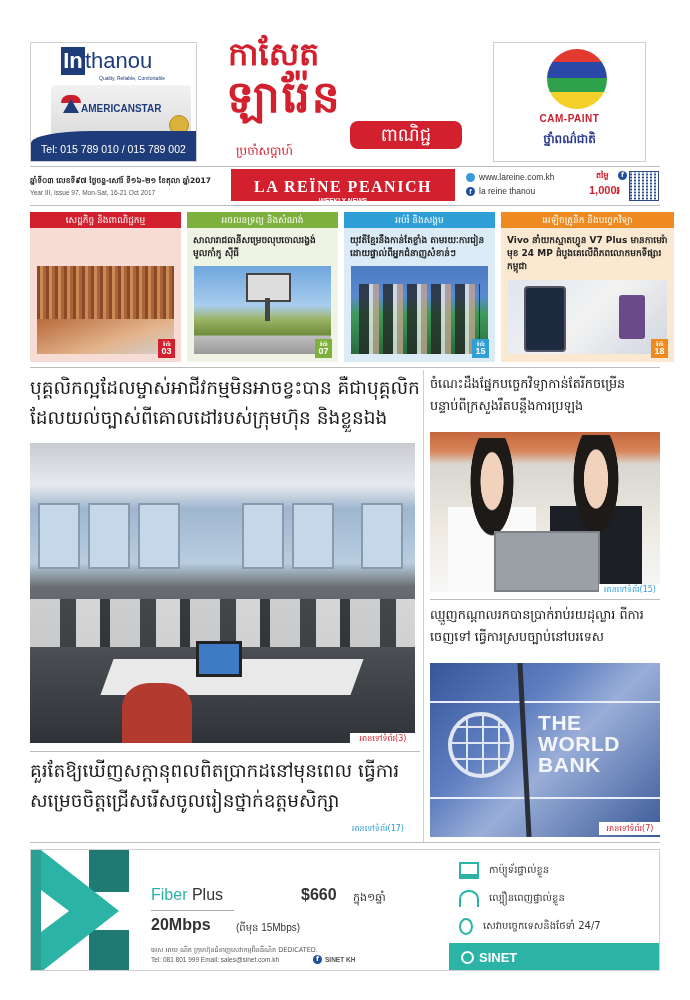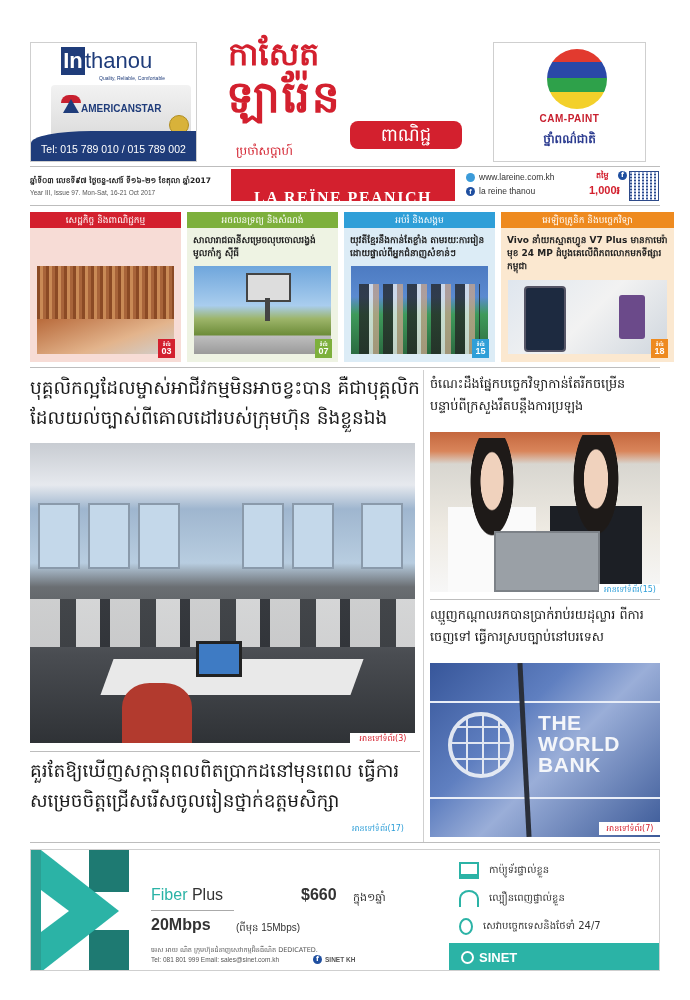--- a/index.html
+++ b/index.html
@@ -32,21 +32,21 @@
   .mast-big { left: 226px; top: 72px; font-size: 44px; color: #d3202e; font-weight: bold; line-height: 50px; letter-spacing: 2px; }
   .mast-weekly { left: 236px; top: 143px; font-size: 12px; color: #d3202e; }
   .mast-peanich { left: 350px; top: 121px; width: 112px; height: 28px; background: #d3202e; border-radius: 8px; color: #fff; font-size: 18px; text-align: center; line-height: 28px; }
 
   .rule { position: absolute; height: 1px; background: #bdbdbd; }
 
   .issue-kh { left: 30px; top: 176px; font-size: 7.5px; font-weight: bold; color: #222; }
   .issue-en { left: 30px; top: 189px; font-size: 6.5px; color: #555; font-family: "Liberation Sans", sans-serif; }
 
   .nameplate { left: 231px; top: 169px; width: 224px; height: 32px; background: #d3202e; color: #fff; text-align: center; }
-  .nameplate .t1 { font-family: "Liberation Serif", serif; font-weight: bold; font-size: 16px; letter-spacing: 1.5px; line-height: 19px; padding-top: 19px; }
+  .nameplate .t1 { font-family: "Liberation Serif", serif; font-weight: bold; font-size: 16px; letter-spacing: 1.5px; line-height: 19px; padding-top: 8px; }
   .nameplate .t2 { font-family: "Liberation Sans", sans-serif; font-weight: bold; font-size: 6.5px; line-height: 10px; }
 
   .contact { left: 466px; top: 170px; font-size: 8.5px; color: #333; font-family: "Liberation Sans", sans-serif; }
   .contact .row { display: flex; align-items: center; height: 14px; gap: 4px; }
   .ic-globe { width: 9px; height: 9px; border-radius: 50%; background: #3b9bd9; display: inline-block; }
   .ic-fb { width: 9px; height: 9px; border-radius: 50%; background: #1f4fa0; display: inline-block; color: #fff; font-size: 7px; line-height: 9px; text-align: center; font-weight: bold; }
   .price-kh { left: 612px; top: 170px; font-size: 8px; color: #d3202e; font-weight: bold; }
   .price { left: 605px; top: 183px; font-size: 11px; color: #d3202e; font-weight: bold; font-family: "Liberation Sans", sans-serif; }
   .fb-small { left: 618px; top: 171px; }
   .qr { left: 629px; top: 171px; width: 30px; height: 30px;

